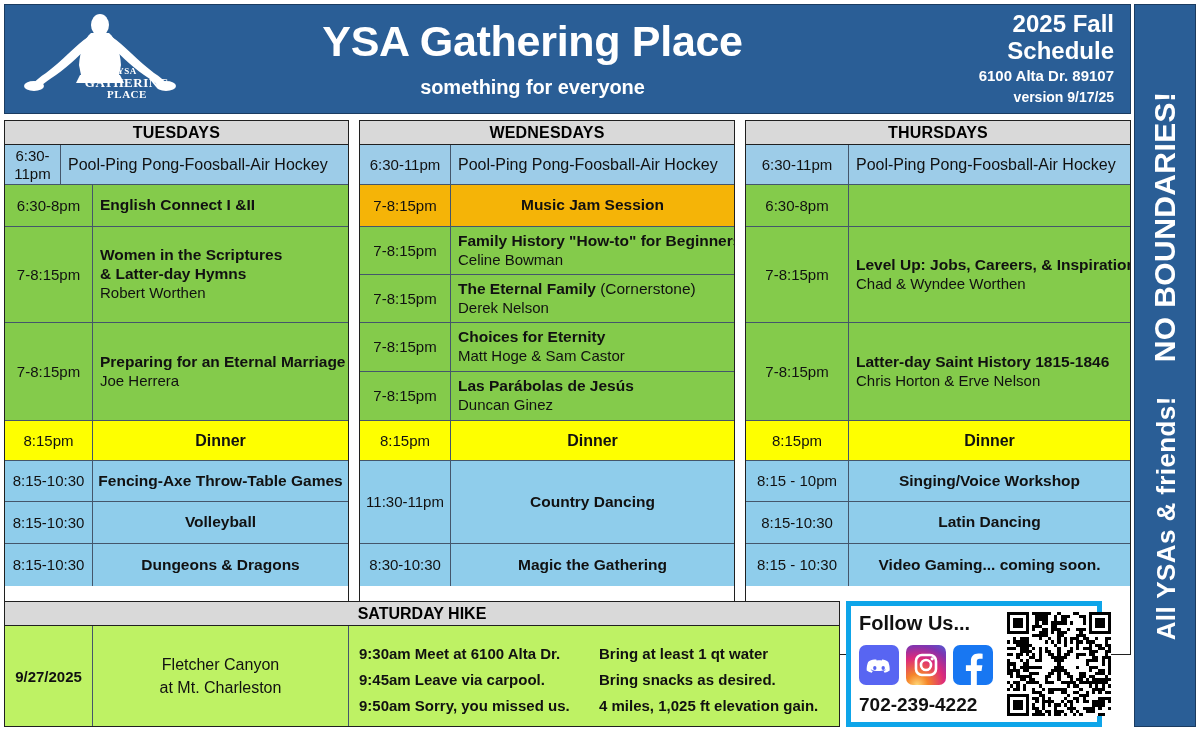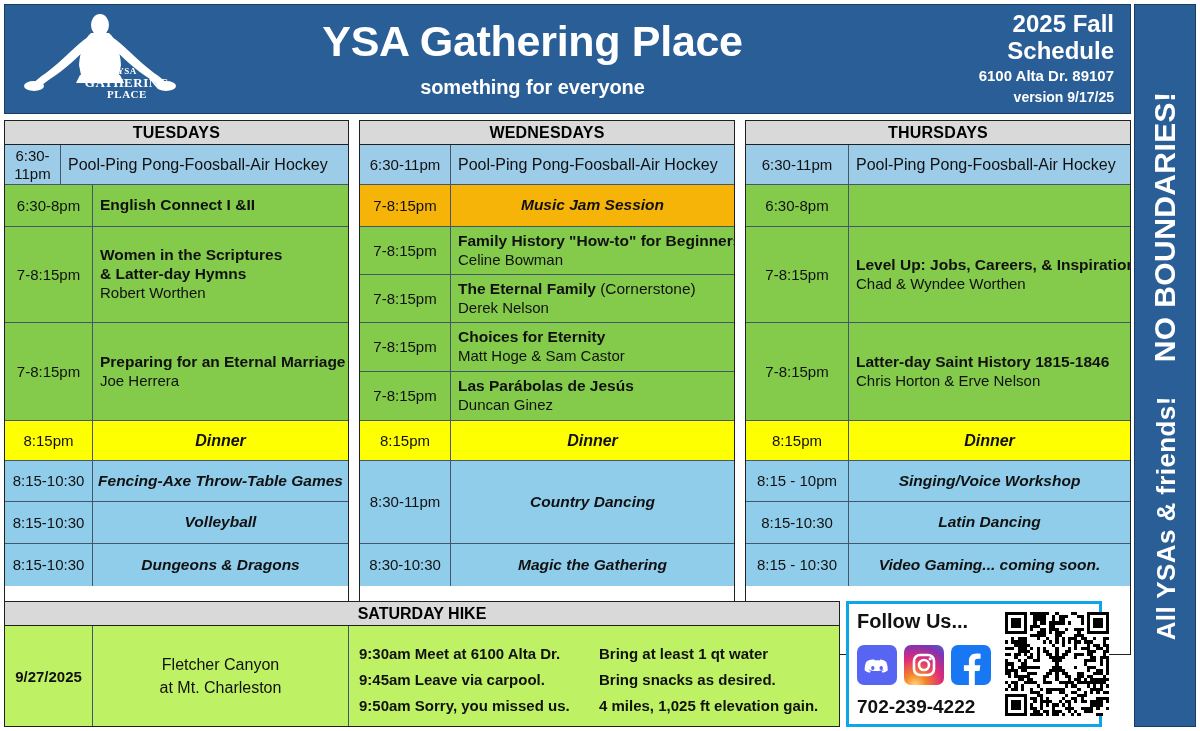--- a/index.html
+++ b/index.html
@@ -151,21 +151,21 @@
   .thu .time { width: 103px; }
 
   .act {
     flex: 1 1 auto;
     display: flex;
     flex-direction: column;
     justify-content: center;
     padding: 0 7px;
     overflow: hidden;
   }
-  .act.center { align-items: center; text-align: center; font-style: italic; }
+  .act.center { align-items: center; text-align: center; }
   .act-title {
     font-size: 15.5px;
     font-weight: bold;
     color: #111;
     line-height: 1.22;
     white-space: nowrap;
   }
   .act-title .plain { font-weight: normal; }
   .act-sub {
     font-size: 15px;
@@ -242,21 +242,21 @@
     display: flex;
     font-size: 15px; font-weight: bold; color: #111;
     line-height: 1.72;
   }
   .sat-line .lft { width: 240px; }
   .sat-line .rgt { flex: 1 1 auto; }
 
   
   .follow {
     width: 256px;
-    border: 3px solid #0ea5e9;
+    border: 5px solid #0ea5e9;
     background: #ffffff;
     display: flex;
     padding: 4px 6px 4px 8px;
   }
   .follow-left {
     flex: 0 0 148px;
     display: flex; flex-direction: column;
     justify-content: space-between;
     padding: 2px 0 2px 0;
   }
@@ -412,21 +412,21 @@
               <div class="act-sub">Duncan Ginez</div>
             </div>
           </div>
           <div class="row c-yellow" style="height: 40px;">
             <div class="time">8:15pm</div>
             <div class="act center">
               <div class="act-title">Dinner</div>
             </div>
           </div>
           <div class="row c-sky" style="height: 83px;">
-            <div class="time">8:30-11pm</div>
+            <div class="time">11:30-11pm</div>
             <div class="act center">
               <div class="act-title">Country Dancing</div>
             </div>
           </div>
           <div class="row c-sky" style="height: 42px;">
             <div class="time">8:30-10:30</div>
             <div class="act center">
               <div class="act-title">Magic the Gathering</div>
             </div>
           </div>

